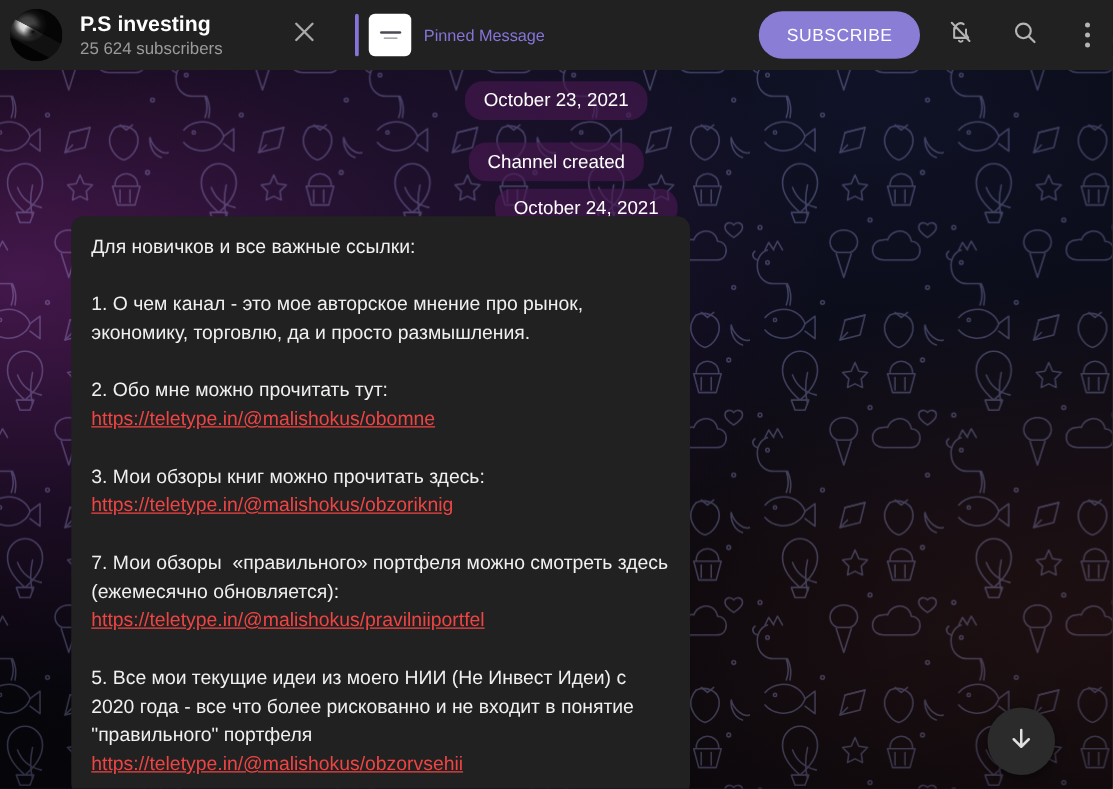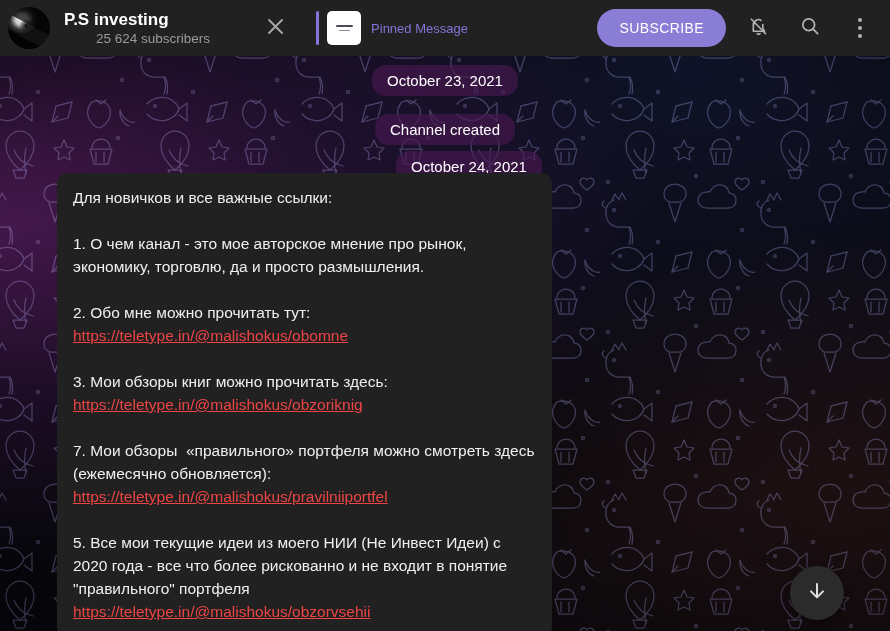--- a/index.html
+++ b/index.html
@@ -24,39 +24,39 @@
   }
   #vignette {
     position:absolute; inset:0;
     background:radial-gradient(130% 110% at 50% 45%, rgba(0,0,0,0) 40%, rgba(0,0,0,.55) 100%);
   }
 
   
   #header {
     position:absolute; top:0; left:0; right:0; height:56px;
     background:#212121; display:flex; align-items:center;
-    padding:0 10px 0 8px; z-index:40;
+    padding:0 0 0 8px; z-index:40;
   }
   #avatar {
     width:42px; height:42px; border-radius:50%; flex:0 0 auto;
     background:
       radial-gradient(38% 34% at 33% 30%, #f2f2f2 0%, #cfcfcf 38%, #3a3a3a 70%, #111 100%),
       radial-gradient(46% 40% at 68% 64%, #e6e6e6 0%, #8e8e8e 45%, #141414 100%),
       linear-gradient(135deg,#1a1a1a 0%,#6e6e6e 45%,#0d0d0d 100%);
     overflow:hidden; position:relative;
   }
   #avatar::after{
     content:""; position:absolute; inset:0;
     background:
       linear-gradient(28deg, rgba(0,0,0,.85) 0 30%, rgba(0,0,0,0) 31% 55%, rgba(0,0,0,.7) 56% 100%),
       radial-gradient(26% 22% at 44% 44%, #050505 0%, rgba(5,5,5,0) 70%);
   }
   #title-block { margin-left:14px; min-width:0; }
   #chat-title { color:#fff; font-size:17px; font-weight:700; line-height:21px; white-space:nowrap; }
-  #chat-sub { color:#9b9b9b; font-size:13.5px; line-height:17px; white-space:nowrap;margin-left:32px; }
+  #chat-sub { color:#9b9b9b; font-size:13.5px; line-height:17px; white-space:nowrap; }
 
   #close-btn {
     width:38px; height:38px; margin-left:46px; flex:0 0 auto;
     display:flex; align-items:center; justify-content:center; border-radius:50%; cursor:pointer;
   }
   #close-btn svg { stroke:#a8a8a8; }
 
   #pin-divider { width:3px; height:34px; background:#8774d8; border-radius:2px; margin-left:22px; flex:0 0 auto; }
   #pinned-block { display:flex; align-items:center; margin-left:8px; min-width:0; cursor:pointer; }
   #pin-thumb {

